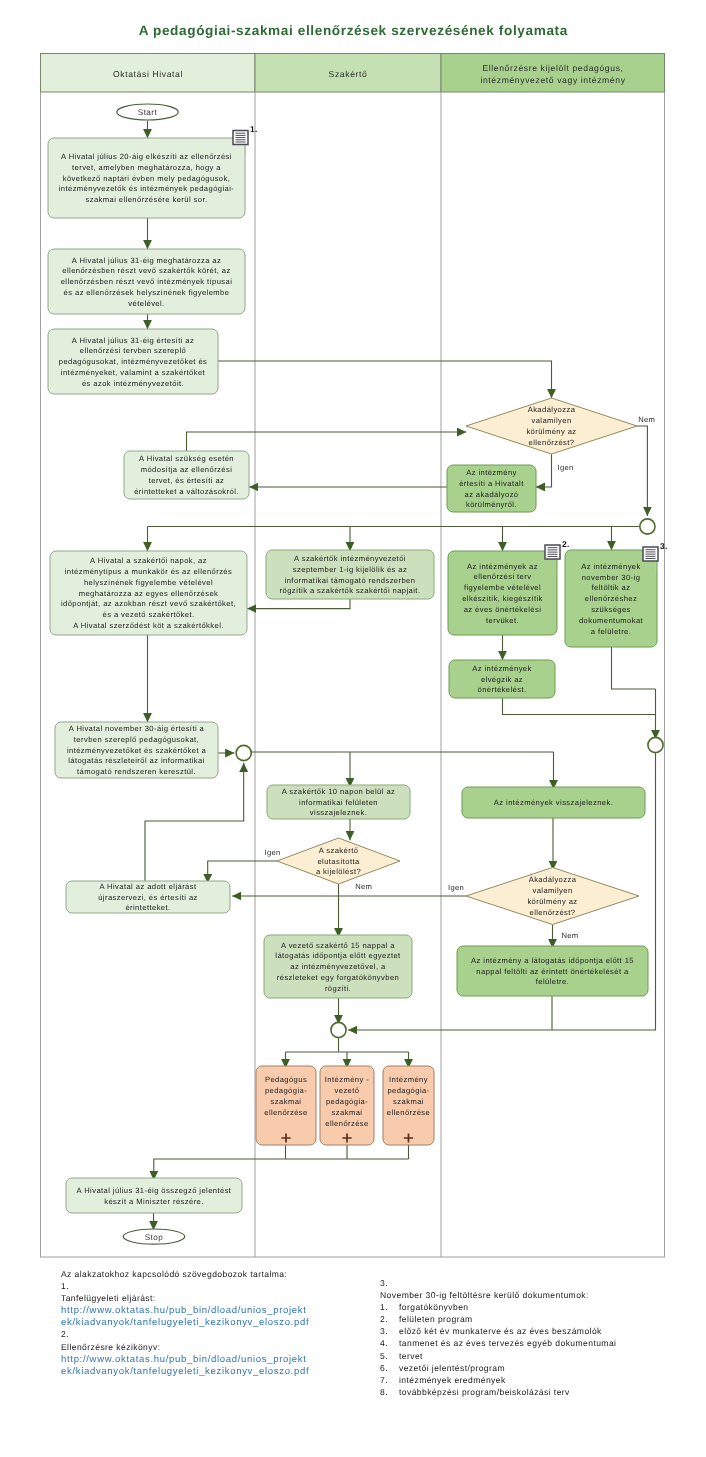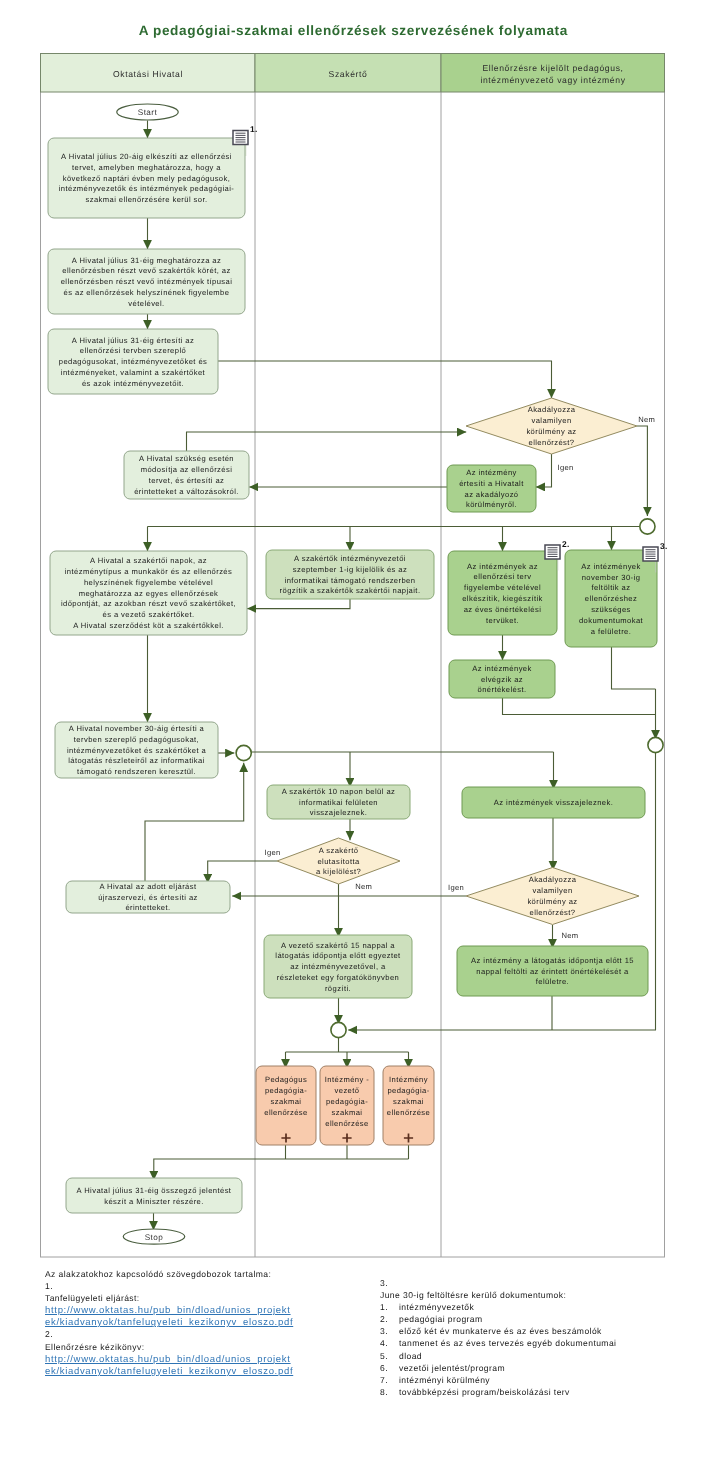--- a/index.html
+++ b/index.html
@@ -7,21 +7,21 @@
   svg text{-webkit-font-smoothing:antialiased;}
   body{width:706px;height:1457px;background:#fff;font-family:"Liberation Sans",sans-serif;overflow:hidden;}
   #page{position:relative;width:706px;height:1302px;transform:translateZ(0);}
   .title{position:absolute;left:0;top:23px;width:706px;text-align:center;font-size:13.6px;font-weight:bold;color:#2e6b32;letter-spacing:0.62px;text-indent:0.62px;}
   svg{position:absolute;left:0;top:0;}
   .lane-hdr{font-size:8.6px;fill:#2c2c2c;text-anchor:middle;letter-spacing:0.62px;}
   .nodetxt{font-size:7.6px;fill:#1a1a1a;text-anchor:middle;letter-spacing:0.42px;}
   .seLabel{font-size:7.6px;fill:#2b2b2b;letter-spacing:0.3px;}
   .fn{position:absolute;font-size:8.55px;color:#181818;line-height:12.1px;letter-spacing:0.42px;white-space:nowrap;}
   .fn div{height:12.1px;}
-  .lnk{color:#2e74b5;text-decoration:underline;font-size:9.5px;letter-spacing:0.69px;}
+  .lnk{color:#2e74b5;font-size:9.5px;letter-spacing:0.69px;}
   .olnum{display:inline-block;width:19px;}
 </style>
 </head>
 <body>
 
 <div id="page">
 <div class="title">A pedagógiai-szakmai ellenőrzések szervezésének folyamata</div>
 <svg width="706" height="1457" viewBox="0 0 706 1457">
 <defs>
         <marker id="ah" markerWidth="10" markerHeight="10" refX="9.2" refY="4.4" orient="auto" markerUnits="userSpaceOnUse">
@@ -301,36 +301,36 @@
 <g>
 <rect x="643.0" y="547.0" width="15" height="14" fill="#ffffff" stroke="#4a4a55" stroke-width="1.5"></rect>
 <line x1="645.5" y1="549.7" x2="655.5" y2="549.7" stroke="#3b3b46" stroke-width="0.9"></line>
 <line x1="645.5" y1="551.9000000000001" x2="655.5" y2="551.9000000000001" stroke="#3b3b46" stroke-width="0.9"></line>
 <line x1="645.5" y1="554.1" x2="655.5" y2="554.1" stroke="#3b3b46" stroke-width="0.9"></line>
 <line x1="645.5" y1="556.3000000000001" x2="655.5" y2="556.3000000000001" stroke="#3b3b46" stroke-width="0.9"></line>
 <line x1="645.5" y1="558.5" x2="655.5" y2="558.5" stroke="#3b3b46" stroke-width="0.9"></line>
 </g>
 <text x="660.0" y="548.9" style="font-size:8.4px;fill:#141414;font-weight:bold;letter-spacing:0.4px">3.</text>
 </svg>
-<div class="fn" id="fn-left" style="left:45px;top:1268px;">
+<div class="fn" id="fn-left" style="left:61px;top:1268px;">
 <div>Az alakzatokhoz kapcsolódó szövegdobozok tartalma:</div>
 <div>1.</div>
 <div>Tanfelügyeleti eljárást:</div>
 <div><span class="lnk">http://www.oktatas.hu/pub_bin/dload/unios_projekt</span></div>
 <div><span class="lnk">ek/kiadvanyok/tanfelugyeleti_kezikonyv_eloszo.pdf</span></div>
 <div>2.</div>
 <div>Ellenőrzésre kézikönyv:</div>
 <div><span class="lnk">http://www.oktatas.hu/pub_bin/dload/unios_projekt</span></div>
 <div><span class="lnk">ek/kiadvanyok/tanfelugyeleti_kezikonyv_eloszo.pdf</span></div>
 </div>
 <div class="fn" id="fn-right" style="left:380px;top:1277px;">
 <div>3.</div>
-<div>June 30-ig feltöltésre kerülő dokumentumok:</div>
-<div><span class="olnum">1.</span><span>intézményvezetők</span></div>
-<div><span class="olnum">2.</span><span>pedagógiai program</span></div>
+<div>November 30-ig feltöltésre kerülő dokumentumok:</div>
+<div><span class="olnum">1.</span><span>forgatókönyvben</span></div>
+<div><span class="olnum">2.</span><span>felületen program</span></div>
 <div><span class="olnum">3.</span><span>előző két év munkaterve és az éves beszámolók</span></div>
 <div><span class="olnum">4.</span><span>tanmenet és az éves tervezés egyéb dokumentumai</span></div>
-<div><span class="olnum">5.</span><span>dload</span></div>
+<div><span class="olnum">5.</span><span>tervet</span></div>
 <div><span class="olnum">6.</span><span>vezetői jelentést/program</span></div>
-<div><span class="olnum">7.</span><span>intézményi körülmény</span></div>
+<div><span class="olnum">7.</span><span>intézmények eredmények</span></div>
 <div><span class="olnum">8.</span><span>továbbképzési program/beiskolázási terv</span></div>
 </div>
 </div>
 
 </body></html>

